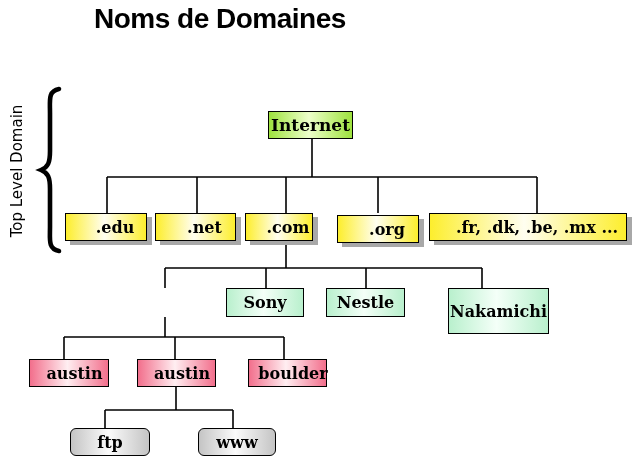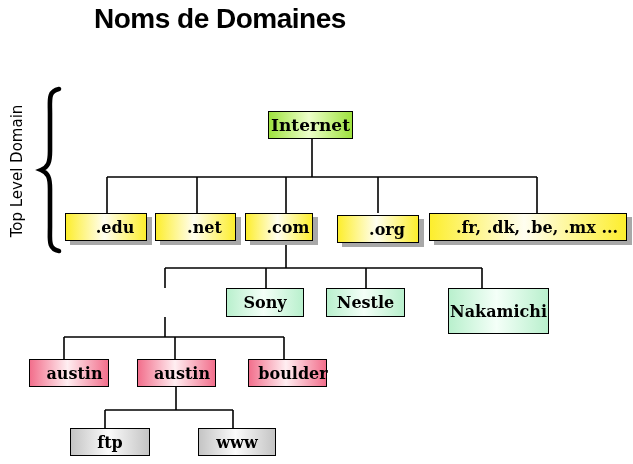--- a/index.html
+++ b/index.html
@@ -34,21 +34,21 @@
     display:flex;align-items:center;justify-content:center;
     font-family:"DejaVu Serif", serif;
     font-weight:bold;font-size:16px;color:#000;
     white-space:nowrap;
   }
   .lvl-root{background:linear-gradient(90deg,#9ee23e 0%,#edffca 48%,#9ee23e 100%);font-size:17px;}
   .lvl-tld{background:linear-gradient(90deg,#fdee2d 0%,#fffef0 48%,#fdee2d 100%);
            box-shadow:5px 4px 0 #a8a8a8;padding-left:18px;}
   .lvl-company{background:linear-gradient(90deg,#b9f0cd 0%,#f4fff8 48%,#b9f0cd 100%);}
   .lvl-site{background:linear-gradient(90deg,#f26f8c 0%,#ffeef1 48%,#f26f8c 100%);padding-left:11px;}
-  .lvl-host{background:linear-gradient(90deg,#c4c4c4 0%,#fbfbfb 48%,#c4c4c4 100%);}
+  .lvl-host{background:linear-gradient(90deg,#c4c4c4 0%,#fbfbfb 48%,#c4c4c4 100%);border-radius:6px;}
 
   
   #n-internet{left:268px;top:111px;width:85px;height:28px;}
   #n-edu{left:65px;top:213px;width:82px;height:28px;}
   #n-net{left:155px;top:213px;width:81px;height:28px;}
   #n-com{left:245px;top:213px;width:68px;height:28px;}
   #n-org{left:337px;top:215px;width:82px;height:28px;}
   #n-country{left:429px;top:213px;width:198px;height:28px;}
   #n-ibm{left:125px;top:288px;width:81px;height:29px;}
   #n-sony{left:226px;top:288px;width:78px;height:29px;}

